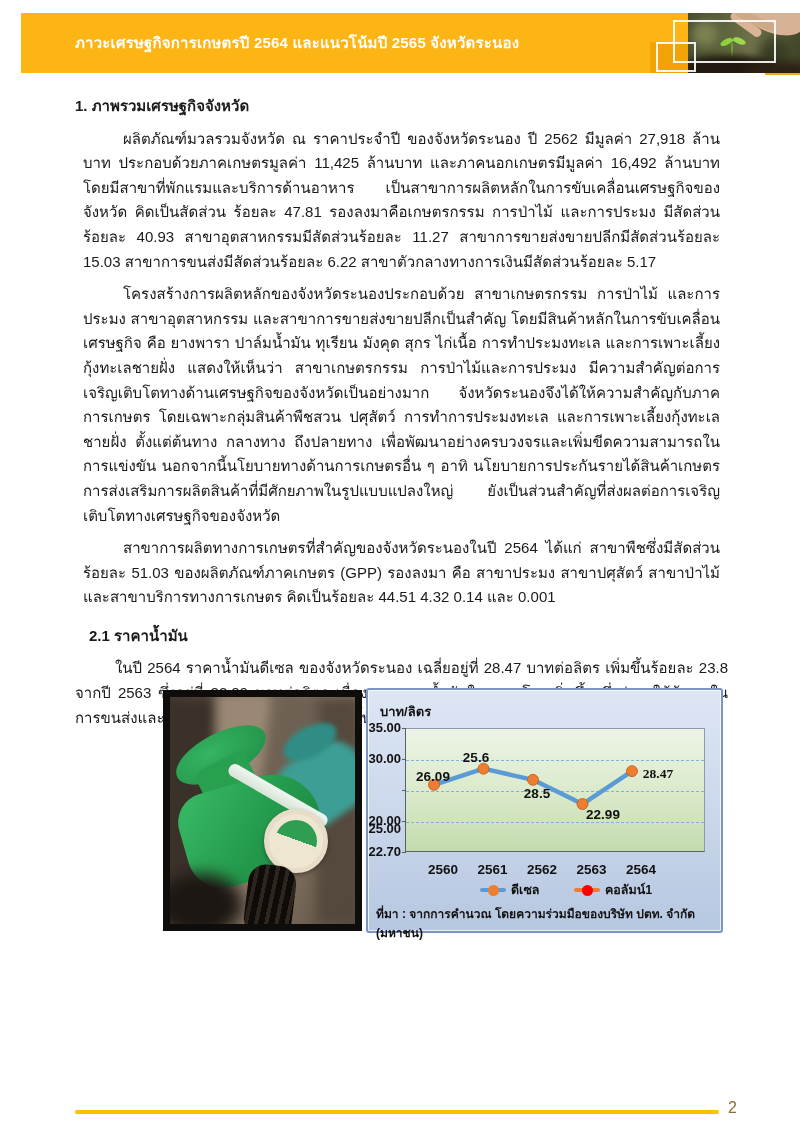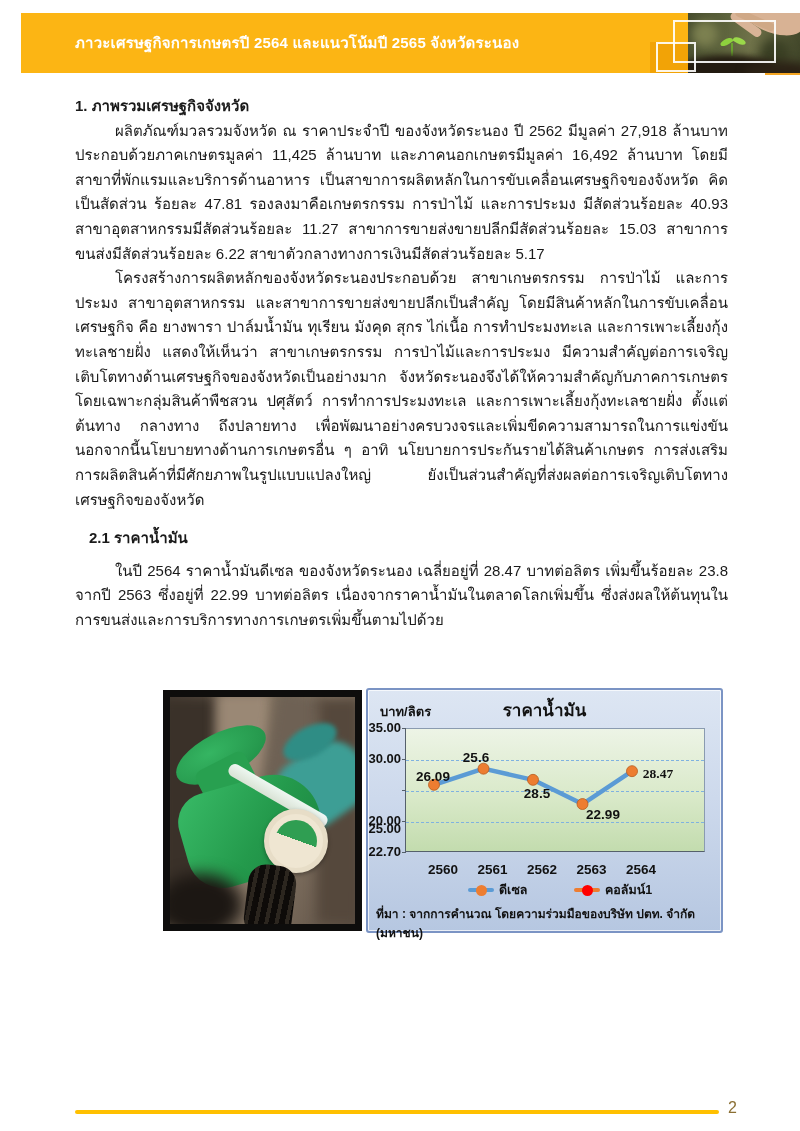--- a/index.html
+++ b/index.html
@@ -23,21 +23,21 @@
   .leafR{position:absolute;left:45px;top:25px;width:13px;height:6px;background:#9bd84a;border-radius:90% 60% 90% 10%;transform:rotate(30deg);}
   .soil{position:absolute;left:-8px;bottom:-8px;width:95px;height:26px;background:#221a10;border-radius:50%;filter:blur(3px);}
   .soil2{position:absolute;right:-14px;bottom:-10px;width:70px;height:22px;background:#2b2115;border-radius:50%;filter:blur(4px);}
   .frame-rect{position:absolute;border:2px solid rgba(255,255,255,.9);background:transparent;z-index:3;}
   .frame-1{left:673px;top:20px;width:103px;height:43px;}
   .frame-2{left:656px;top:42px;width:40px;height:30px;}
   .hdr-strip{position:absolute;left:765px;top:71px;width:35px;height:4px;background:#F5A623;z-index:1;}
   
   .content{position:absolute;left:75px;top:94px;width:653px;font-size:15px;line-height:24.6px;text-align:justify;}
   .h-sec{font-weight:bold;text-align:left;}
-  .para{text-indent:40px;margin:0;}
+  .para{text-indent:40px;margin:8px;}
   .h-sub{font-weight:bold;text-align:left;margin-top:14px;margin-left:14px;}
   .para-last{text-indent:40px;margin:8px 0 0 0;}
   
   .photo{position:absolute;left:163px;top:690px;width:199px;height:241px;border:7px solid #0e0d0c;background:#6f6254;overflow:hidden;}
   .scene{position:absolute;left:0;top:0;width:185px;height:227px;background:linear-gradient(115deg,#4a4037 0%,#82735f 40%,#8c7c6a 55%,#5b4e43 100%);}
   .stripe{position:absolute;filter:blur(6px);}
   .teal-body{position:absolute;right:-14px;top:52px;width:95px;height:72px;border-radius:32px;background:#3d9e95;transform:rotate(-35deg);filter:blur(3px);}
   .teal-cap{position:absolute;right:16px;top:30px;width:58px;height:30px;border-radius:50%;background:#2f8d85;transform:rotate(-28deg);filter:blur(2px);}
   .flare{position:absolute;left:2px;top:36px;width:98px;height:44px;border-radius:50%;background:radial-gradient(ellipse at 40% 35%,#35b562,#1f8c44);transform:rotate(-27deg);}
   .neck{position:absolute;left:30px;top:62px;width:55px;height:44px;background:#28a050;transform:rotate(-27deg);border-radius:8px;}
@@ -93,20 +93,21 @@
     <div class="soil2"></div>
   </div>
   <div class="frame-rect frame-1"></div>
   <div class="frame-rect frame-2"></div>
   <div class="hdr-strip"></div>
 
   <div class="content">
     <div class="h-sec">1. ภาพรวมเศรษฐกิจจังหวัด</div>
     <p class="para">ผลิตภัณฑ์มวลรวมจังหวัด ณ ราคาประจำปี ของจังหวัดระนอง ปี 2562 มีมูลค่า 27,918 ล้านบาท ประกอบด้วยภาคเกษตรมูลค่า 11,425 ล้านบาท และภาคนอกเกษตรมีมูลค่า 16,492 ล้านบาท โดยมีสาขาที่พักแรมและบริการด้านอาหาร เป็นสาขาการผลิตหลักในการขับเคลื่อนเศรษฐกิจของจังหวัด คิดเป็นสัดส่วน ร้อยละ 47.81 รองลงมาคือเกษตรกรรม การป่าไม้ และการประมง มีสัดส่วนร้อยละ 40.93 สาขาอุตสาหกรรมมีสัดส่วนร้อยละ 11.27 สาขาการขายส่งขายปลีกมีสัดส่วนร้อยละ 15.03 สาขาการขนส่งมีสัดส่วนร้อยละ 6.22 สาขาตัวกลางทางการเงินมีสัดส่วนร้อยละ 5.17</p>
     <p class="para">โครงสร้างการผลิตหลักของจังหวัดระนองประกอบด้วย สาขาเกษตรกรรม การป่าไม้ และการประมง สาขาอุตสาหกรรม และสาขาการขายส่งขายปลีกเป็นสำคัญ โดยมีสินค้าหลักในการขับเคลื่อนเศรษฐกิจ คือ ยางพารา ปาล์มน้ำมัน ทุเรียน มังคุด สุกร ไก่เนื้อ การทำประมงทะเล และการเพาะเลี้ยงกุ้งทะเลชายฝั่ง แสดงให้เห็นว่า สาขาเกษตรกรรม การป่าไม้และการประมง มีความสำคัญต่อการเจริญเติบโตทางด้านเศรษฐกิจของจังหวัดเป็นอย่างมาก จังหวัดระนองจึงได้ให้ความสำคัญกับภาคการเกษตร โดยเฉพาะกลุ่มสินค้าพืชสวน ปศุสัตว์ การทำการประมงทะเล และการเพาะเลี้ยงกุ้งทะเลชายฝั่ง ตั้งแต่ต้นทาง กลางทาง ถึงปลายทาง เพื่อพัฒนาอย่างครบวงจรและเพิ่มขีดความสามารถในการแข่งขัน นอกจากนี้นโยบายทางด้านการเกษตรอื่น ๆ อาทิ นโยบายการประกันรายได้สินค้าเกษตร การส่งเสริมการผลิตสินค้าที่มีศักยภาพในรูปแบบแปลงใหญ่ ยังเป็นส่วนสำคัญที่ส่งผลต่อการเจริญเติบโตทางเศรษฐกิจของจังหวัด</p>
+    <p class="para">สาขาการผลิตทางการเกษตรที่สำคัญของจังหวัดระนองในปี 2564 ได้แก่ สาขาพืชซึ่งมีสัดส่วนร้อยละ 51.03 ของผลิตภัณฑ์ภาคเกษตร (GPP) รองลงมา คือ สาขาประมง สาขาปศุสัตว์ สาขาป่าไม้ และสาขาบริการทางการเกษตร คิดเป็นร้อยละ 44.51 4.32 0.14 และ 0.001</p>
     <div class="h-sub">2.1 ราคาน้ำมัน</div>
     <p class="para-last">ในปี 2564 ราคาน้ำมันดีเซล ของจังหวัดระนอง เฉลี่ยอยู่ที่ 28.47 บาทต่อลิตร เพิ่มขึ้นร้อยละ 23.8 จากปี 2563 ซึ่งอยู่ที่ 22.99 บาทต่อลิตร เนื่องจากราคาน้ำมันในตลาดโลกเพิ่มขึ้น ซึ่งส่งผลให้ต้นทุนในการขนส่งและการบริการทางการเกษตรเพิ่มขึ้นตามไปด้วย</p>
   </div>
 
   <div class="photo">
     <div class="scene">
       <div class="stripe" style="left:-10px;top:0;width:58px;height:227px;background:#3a3129;"></div>
       <div class="stripe" style="left:46px;top:-5px;width:55px;height:140px;background:#9a8875;"></div>
       <div class="stripe" style="left:96px;top:-5px;width:48px;height:120px;background:#6e6154;transform:rotate(10deg);"></div>
       <div class="stripe" style="right:-6px;top:0;width:44px;height:227px;background:#55483c;"></div>
@@ -119,21 +120,20 @@
       <div class="cap-circle">
           <div class="cap-inner"></div>
         </div>
       <div class="hose"></div>
       <div class="shadow-bl"></div>
     </div>
   </div>
 
   <div class="chart">
     <div class="unit-label">บาท/ลิตร</div>
-    <div class="chart-title">ราคาน้ำมัน</div>
     <div class="plot" id="plot">
         <div class="gridline" style="top: 31px;"></div>
         <div class="gridline" style="top: 62px;"></div>
         <div class="gridline" style="top: 93px;"></div>
         <svg width="300" height="124" style="position: absolute; left: 0px; top: 0px; overflow: visible;">
           <polyline points="28,55.8 77.5,39.67999999999999 127,50.839999999999996 176.5,75.02000000000001 226,42.160000000000004" fill="none" stroke="#5B9BD5" stroke-width="4.5" stroke-linejoin="round" stroke-linecap="round"></polyline>
           <circle cx="28" cy="55.8" r="5.5" fill="#ED7D31" stroke="#b85c1e" stroke-width="0.8"></circle>
           <circle cx="77.5" cy="39.67999999999999" r="5.5" fill="#ED7D31" stroke="#b85c1e" stroke-width="0.8"></circle>
           <circle cx="127" cy="50.839999999999996" r="5.5" fill="#ED7D31" stroke="#b85c1e" stroke-width="0.8"></circle>
           <circle cx="176.5" cy="75.02000000000001" r="5.5" fill="#ED7D31" stroke="#b85c1e" stroke-width="0.8"></circle>
@@ -158,21 +158,21 @@
         <div class="tickmark" style="top: 162px;"></div>
       </div>
     <div id="xlabels">
         <div class="xlabel" style="left: 40px;">2560</div>
         <div class="xlabel" style="left: 89.5px;">2561</div>
         <div class="xlabel" style="left: 139px;">2562</div>
         <div class="xlabel" style="left: 188.5px;">2563</div>
         <div class="xlabel" style="left: 238px;">2564</div>
       </div>
     <div class="legend">
-      <div class="legend-item" style="left:100px;">
+      <div class="legend-item" style="left:112px;">
         <div class="leg-line" id="leg-line-0" style="background: rgb(91, 155, 213);">
           <div class="leg-dot" id="leg-dot-0" style="background: rgb(237, 125, 49);"></div>
         </div>
         <div class="leg-text">ดีเซล</div>
       </div>
       <div class="legend-item" style="left:206px;">
         <div class="leg-line" id="leg-line-1" style="background: rgb(237, 125, 49);">
           <div class="leg-dot" id="leg-dot-1" style="background: rgb(255, 0, 0);"></div>
         </div>
         <div class="leg-text">คอลัมน์1</div>

